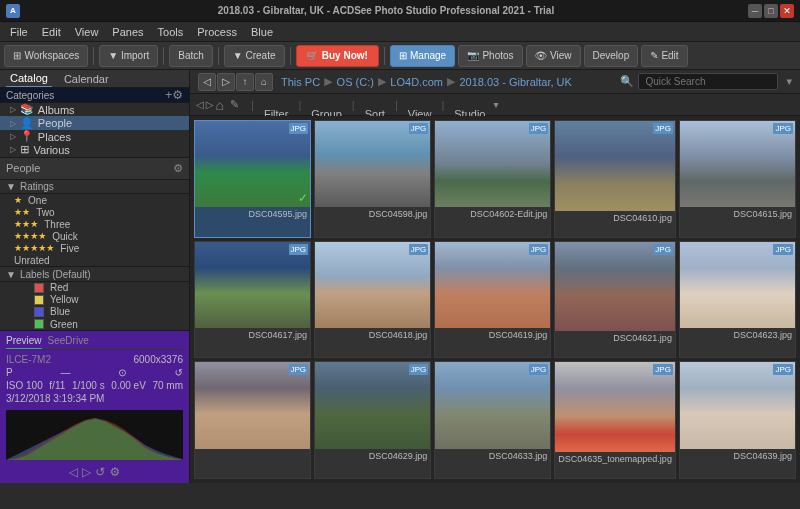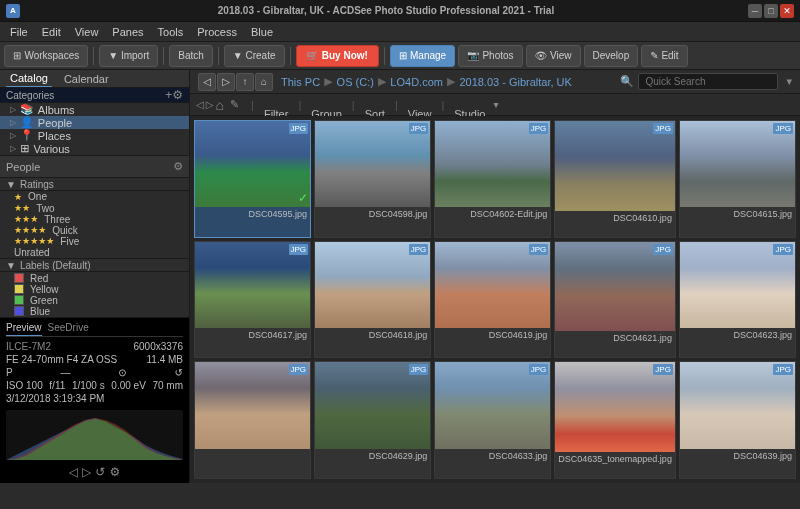--- a/index.html
+++ b/index.html
@@ -182,35 +182,36 @@
 
     .label-item {
       height: 18px;
       display: flex;
       align-items: center;
       padding-left: 14px;
       gap: 6px;
       font-size: 10px;
       color: #bbb;
       cursor: pointer;
+      margin-left: 20px;
     }
     .label-color-box { width: 10px; height: 10px; border: 1px solid #555; }
 
     
     .people-section {
       background: #333;
       padding: 4px 6px;
       font-size: 11px;
       color: #aaa;
       border-top: 1px solid #1a1a1a;
     }
 
     
     #preview-panel {
-      background: #000000;
+      background: #4c1d95;
       padding: 4px 6px;
       border-top: 1px solid #1a1a1a;
     }
     #preview-tabs {
       display: flex;
       gap: 6px;
       margin-bottom: 4px;
       border-bottom: 1px solid #333;
     }
     .preview-tab {
@@ -537,41 +538,37 @@
     </div>
     <div class="label-item">
       <div class="label-color-box" style="background:#e05050;"></div>
       <span>Red</span>
     </div>
     <div class="label-item">
       <div class="label-color-box" style="background:#e0d050;"></div>
       <span>Yellow</span>
     </div>
     <div class="label-item">
+      <div class="label-color-box" style="background:#5050e0;"></div>
+      <span>Blue</span>
+    </div>
+    <div class="label-item">
       <div class="label-color-box" style="background:#50c050;"></div>
       <span>Green</span>
-    </div>
-    <div class="label-item">
-      <div class="label-color-box" style="background:#5050e0;"></div>
-      <span>Blue</span>
     </div>
 
     <div id="preview-panel" style="margin-top:auto; flex-shrink:0;">
       <div id="preview-tabs">
         <span class="preview-tab active">Preview</span>
         <span class="preview-tab">SeeDrive</span>
       </div>
       <div id="preview-content">
         <div class="meta-row">
           <span class="meta-label">ILCE-7M2</span>
           <span>6000x3376</span>
-        </div>
-        <div class="meta-row">
-          <span>FE 24-70mm F4 ZA OSS</span>
-          <span>11.4 MB</span>
         </div>
         <div class="meta-row">
           <span>P</span>
           <span>—</span>
           <span>⊙</span>
           <span>↺</span>
         </div>
         <div class="meta-row">
           <span>ISO 100</span>
           <span>f/11</span>

